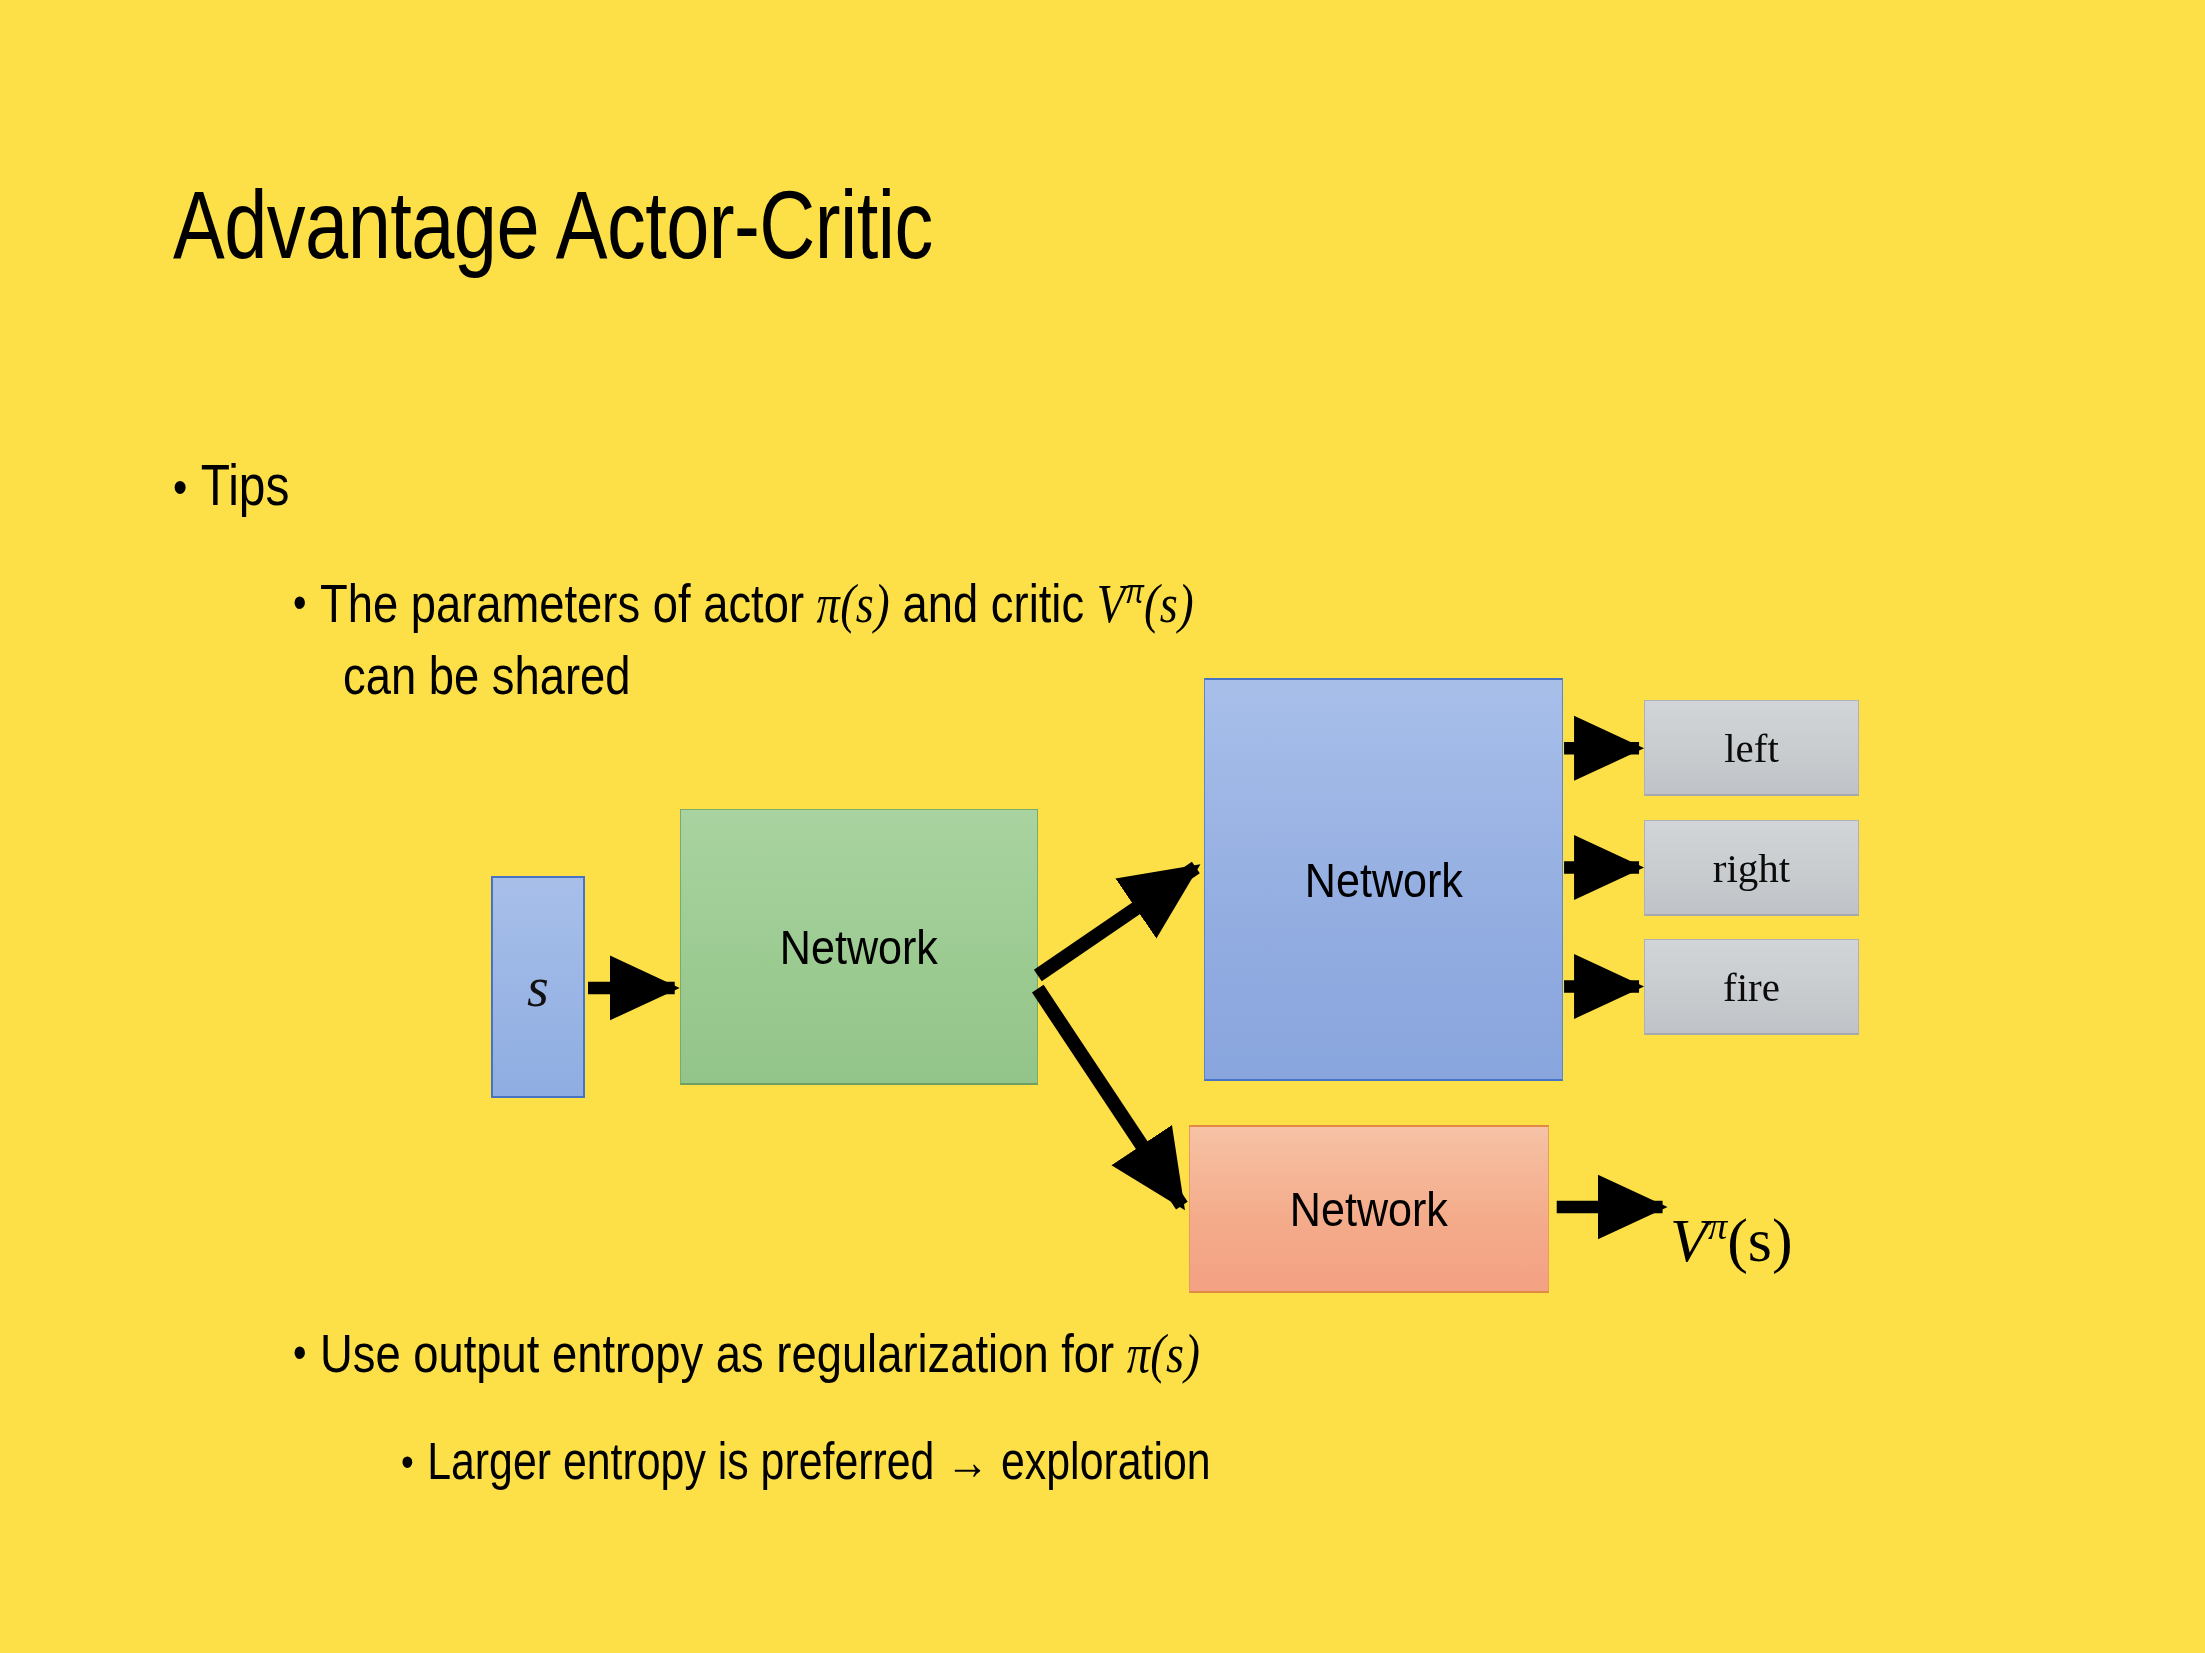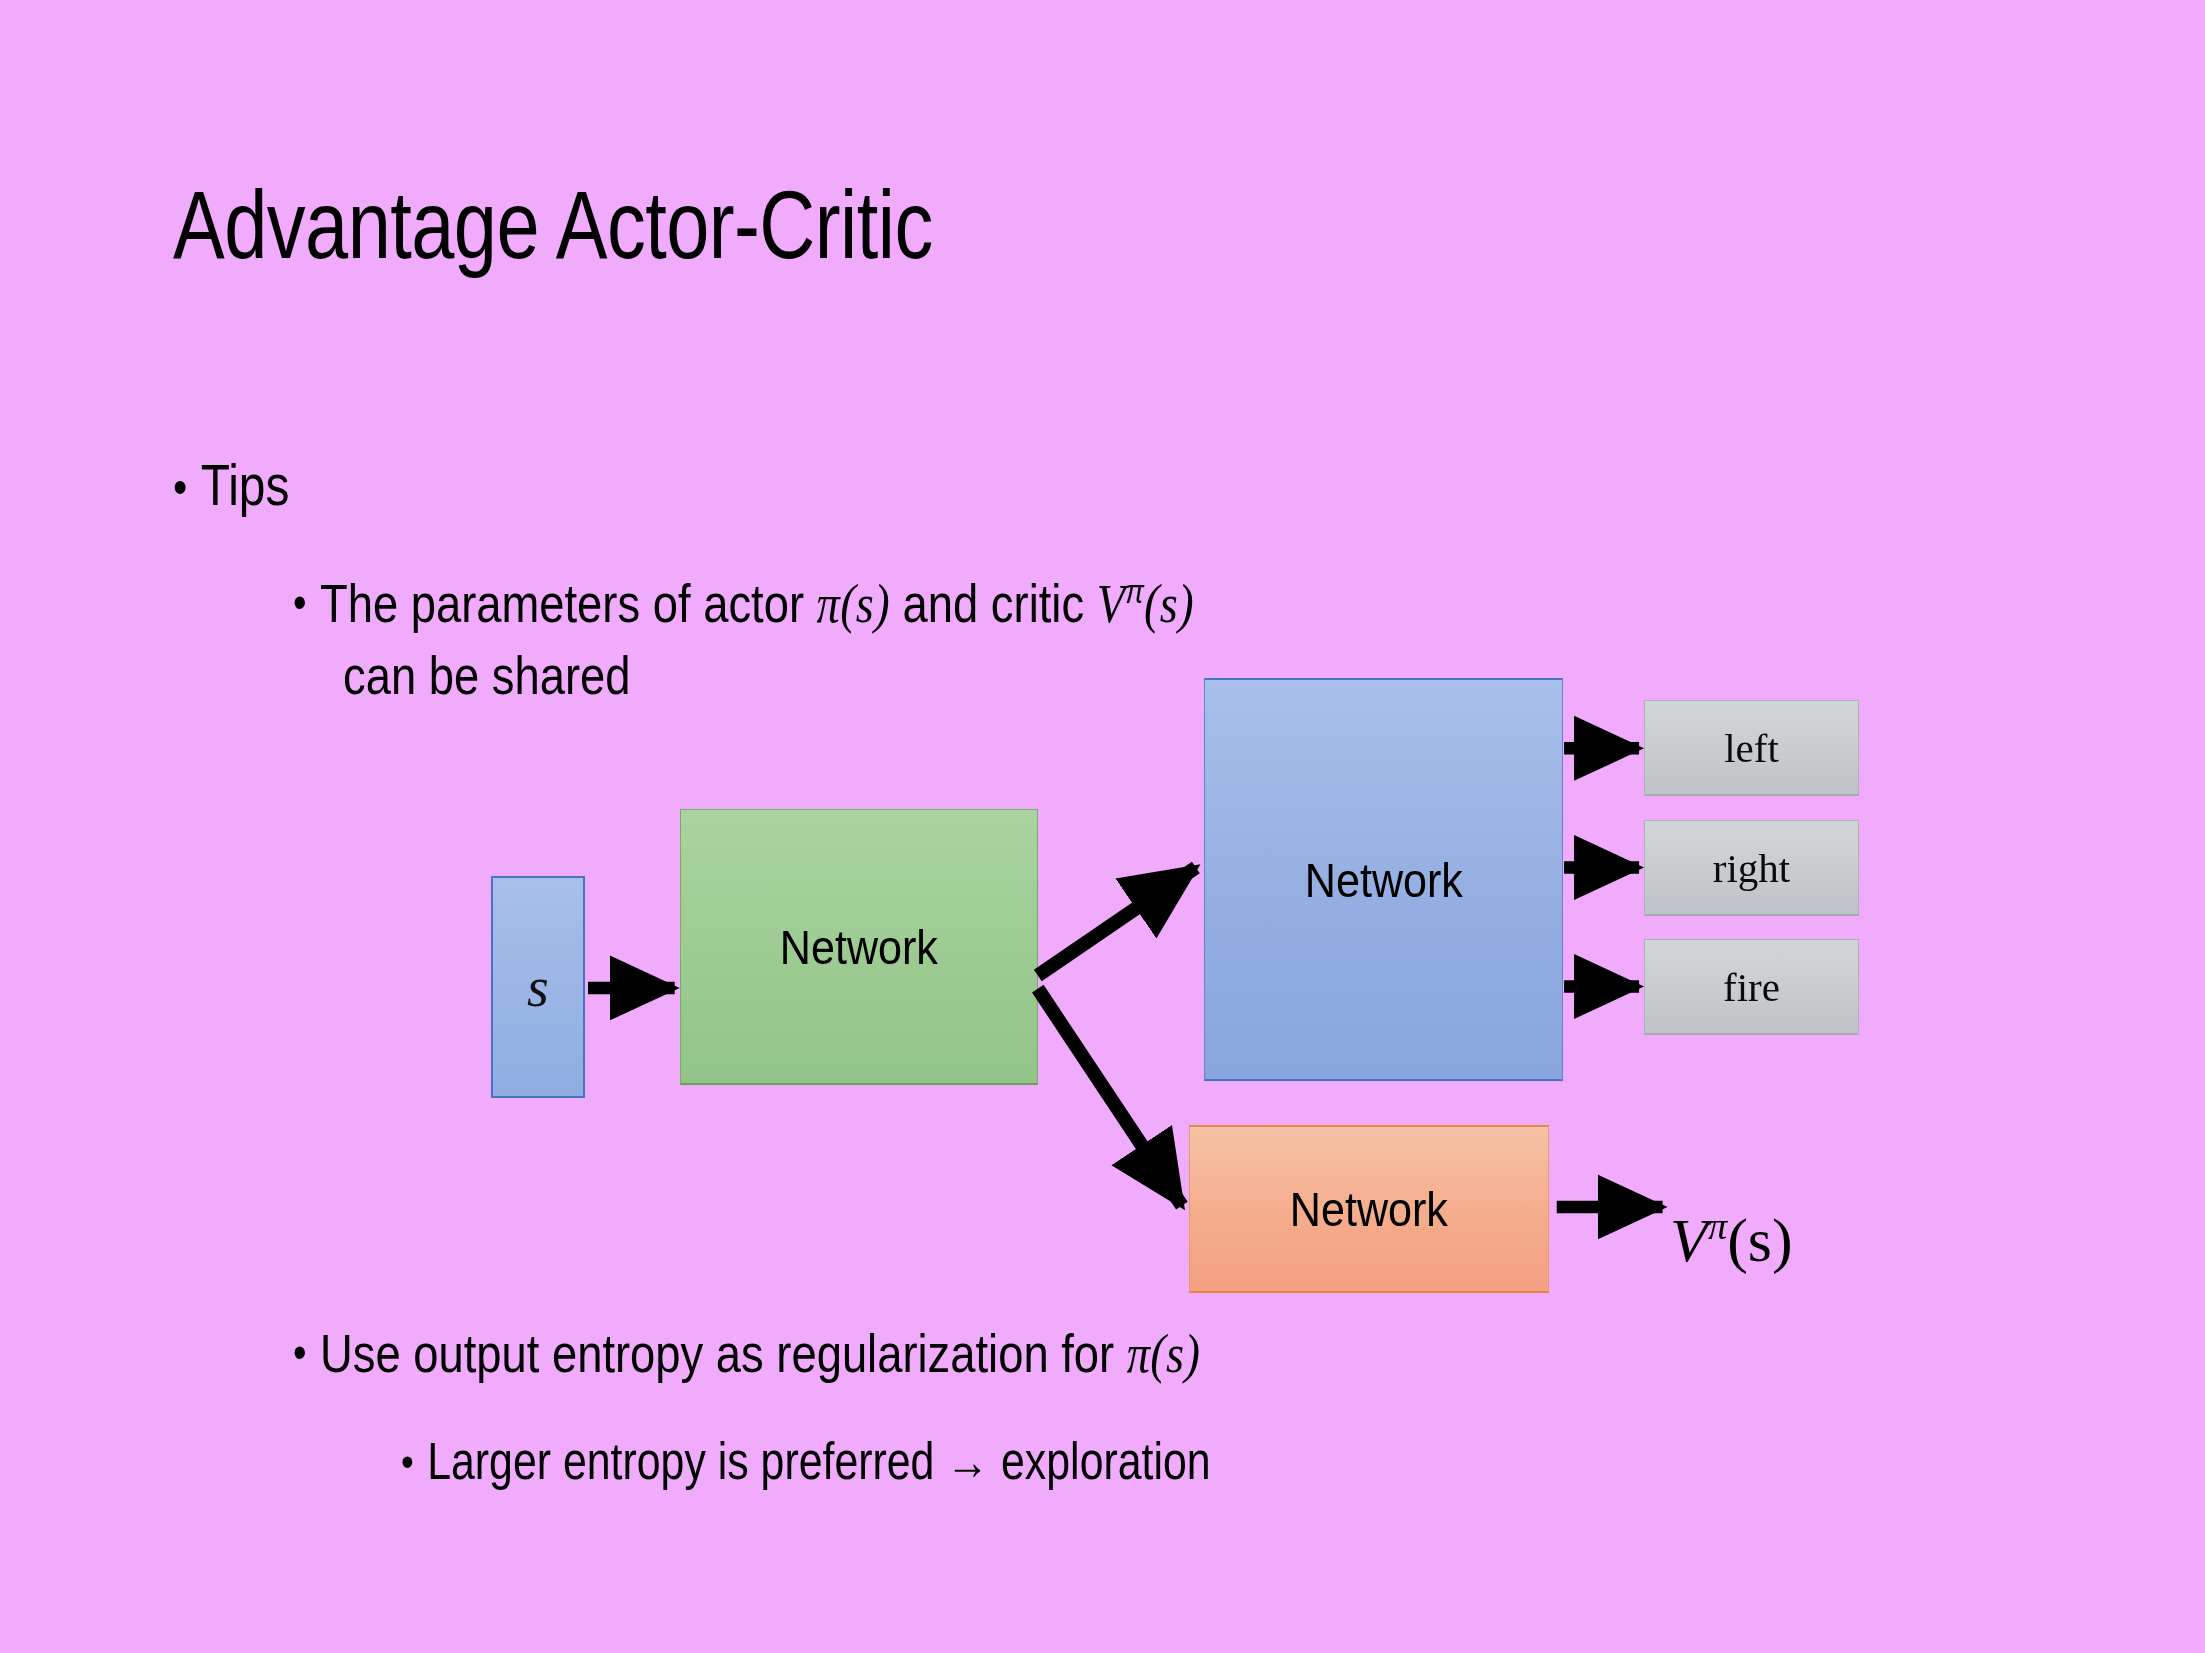--- a/index.html
+++ b/index.html
@@ -4,21 +4,21 @@
 <style>
   html, body {
     margin: 0;
     padding: 0;
     background: #ffffff;
   }
   #slide {
     position: relative;
     width: 2205px;
     height: 1654px;
-    background: #f0abfc;
+    background: #fde047;
     overflow: hidden;
     font-family: "Liberation Sans", sans-serif;
     color: #000000;
     text-decoration: underline;
   }
 
   
   #slide-title {
     position: absolute;
     left: 173px;

